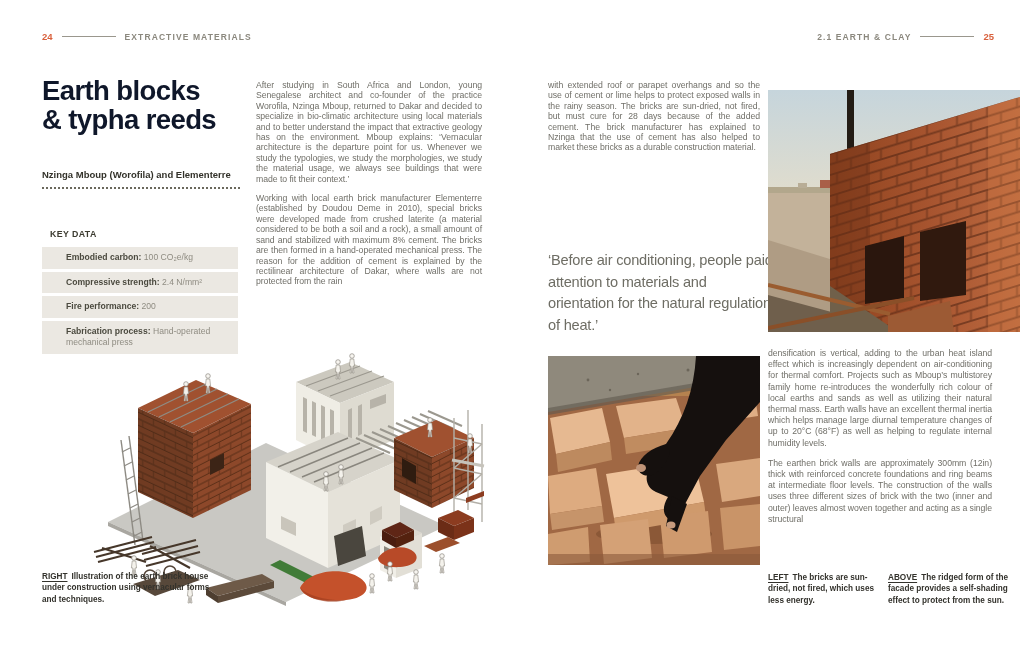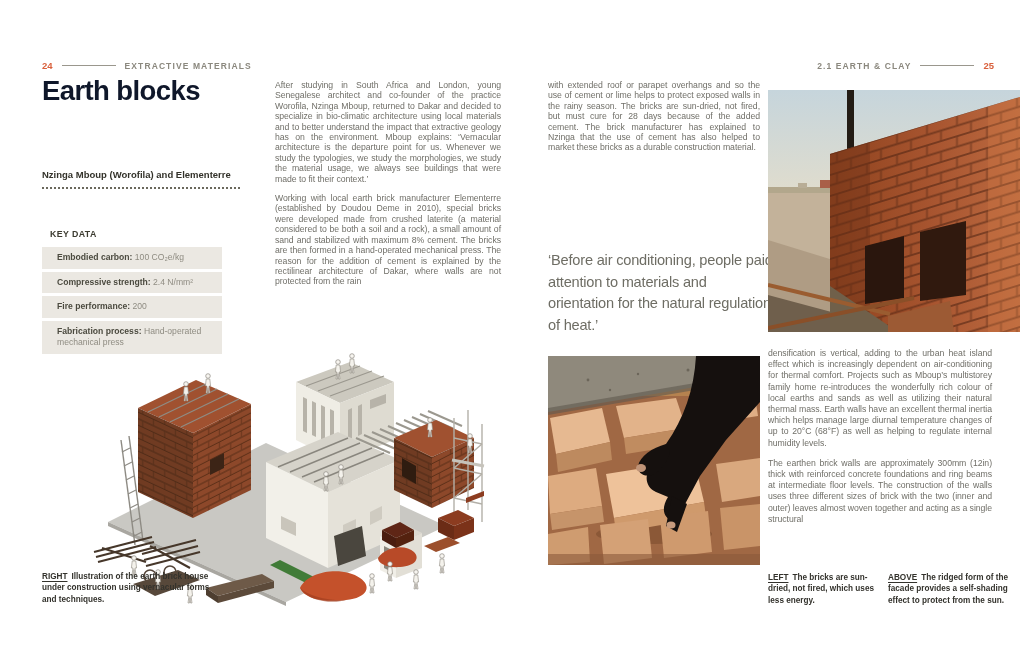--- a/index.html
+++ b/index.html
@@ -1,43 +1,43 @@
 <!DOCTYPE html>
 <html><head>
 <meta charset="utf-8">
 <style>
   html,body{margin:0;padding:0;background:#ffffff;}
   .page{position:relative;width:1020px;height:652px;background:#ffffff;overflow:hidden;
         font-family:"Liberation Sans","DejaVu Sans",sans-serif;}
 
   
   .runhead{position:absolute;top:31px;display:flex;align-items:center;
-           font-size:8.5px;letter-spacing:1.1px;color:#8b887e;font-weight:600;margin-top:29px;}
+           font-size:8.5px;letter-spacing:1.1px;color:#8b887e;font-weight:600;}
   .runhead .pnum{color:#d9603c;font-size:9.5px;font-weight:700;letter-spacing:0;}
   .rule{height:1px;background:#9a978d;width:54px;margin:0 9px;}
   #rh-left{left:42px;}
   #rh-right{right:26px;}
 
   
   .title{position:absolute;left:42px;top:76px;font-size:27.5px;line-height:29px;
          font-weight:700;color:#0f172a;letter-spacing:-0.6px;}
   .subtitle{position:absolute;left:42px;top:147px;width:198px;font-size:9.5px;font-weight:700;
             color:#33322a;padding-bottom:7px;border-bottom:2px dotted #6a685c;margin-top:22px;}
 
   
-  .keydata{position:absolute;left:42px;top:229px;width:180px;}
+  .keydata{position:absolute;left:42px;top:229px;width:196px;}
   .keydata h4{font-size:8.8px;font-weight:700;color:#3c3b30;letter-spacing:.4px;margin:0 0 8px 8px;}
-  .kd-row{background:#ebe8e2;padding:5px 15px;margin-bottom:3px;font-size:8.6px;
+  .kd-row{background:#ebe8e2;padding:5px 24px;margin-bottom:3px;font-size:8.6px;
           line-height:11.5px;color:#8f8c82;}
   .kd-row b{color:#4b4a3f;font-weight:700;}
 
   
   .bodycol{position:absolute;font-size:8.7px;line-height:10.4px;color:#706f68;
            text-align:justify;letter-spacing:-0.05px;}
-  #col1{left:275px;top:80px;width:226px;}
+  #col1{left:256px;top:80px;width:226px;}
   #col2{left:548px;top:80px;width:212px;}
   #col3{left:768px;top:348px;width:224px;line-height:11.2px;}
   .bodycol p{margin:0 0 9px;}
 
   .quote{position:absolute;left:548px;top:250px;width:226px;font-size:14.6px;
          line-height:21.5px;color:#6e6d64;letter-spacing:-0.2px;}
 
   
   .fig{position:absolute;display:block;}
   #fig-wall{left:768px;top:90px;width:252px;height:242px;}
@@ -62,20 +62,21 @@
     <span>EXTRACTIVE MATERIALS</span>
   </div>
   <div class="runhead" id="rh-right">
     <span>2.1 EARTH &amp; CLAY</span>
     <span class="rule"></span>
     <span class="pnum">25</span>
   </div>
 
   <div class="title">
     <div>Earth blocks</div>
+    <div>&amp; typha reeds</div>
   </div>
   <div class="subtitle">Nzinga Mboup (Worofila) and Elementerre</div>
 
   <div class="keydata">
     <h4>KEY DATA</h4>
     <div class="kd-row">
       <b>Embodied carbon:</b>
       <span>100 CO₂e/kg</span>
     </div>
     <div class="kd-row">

